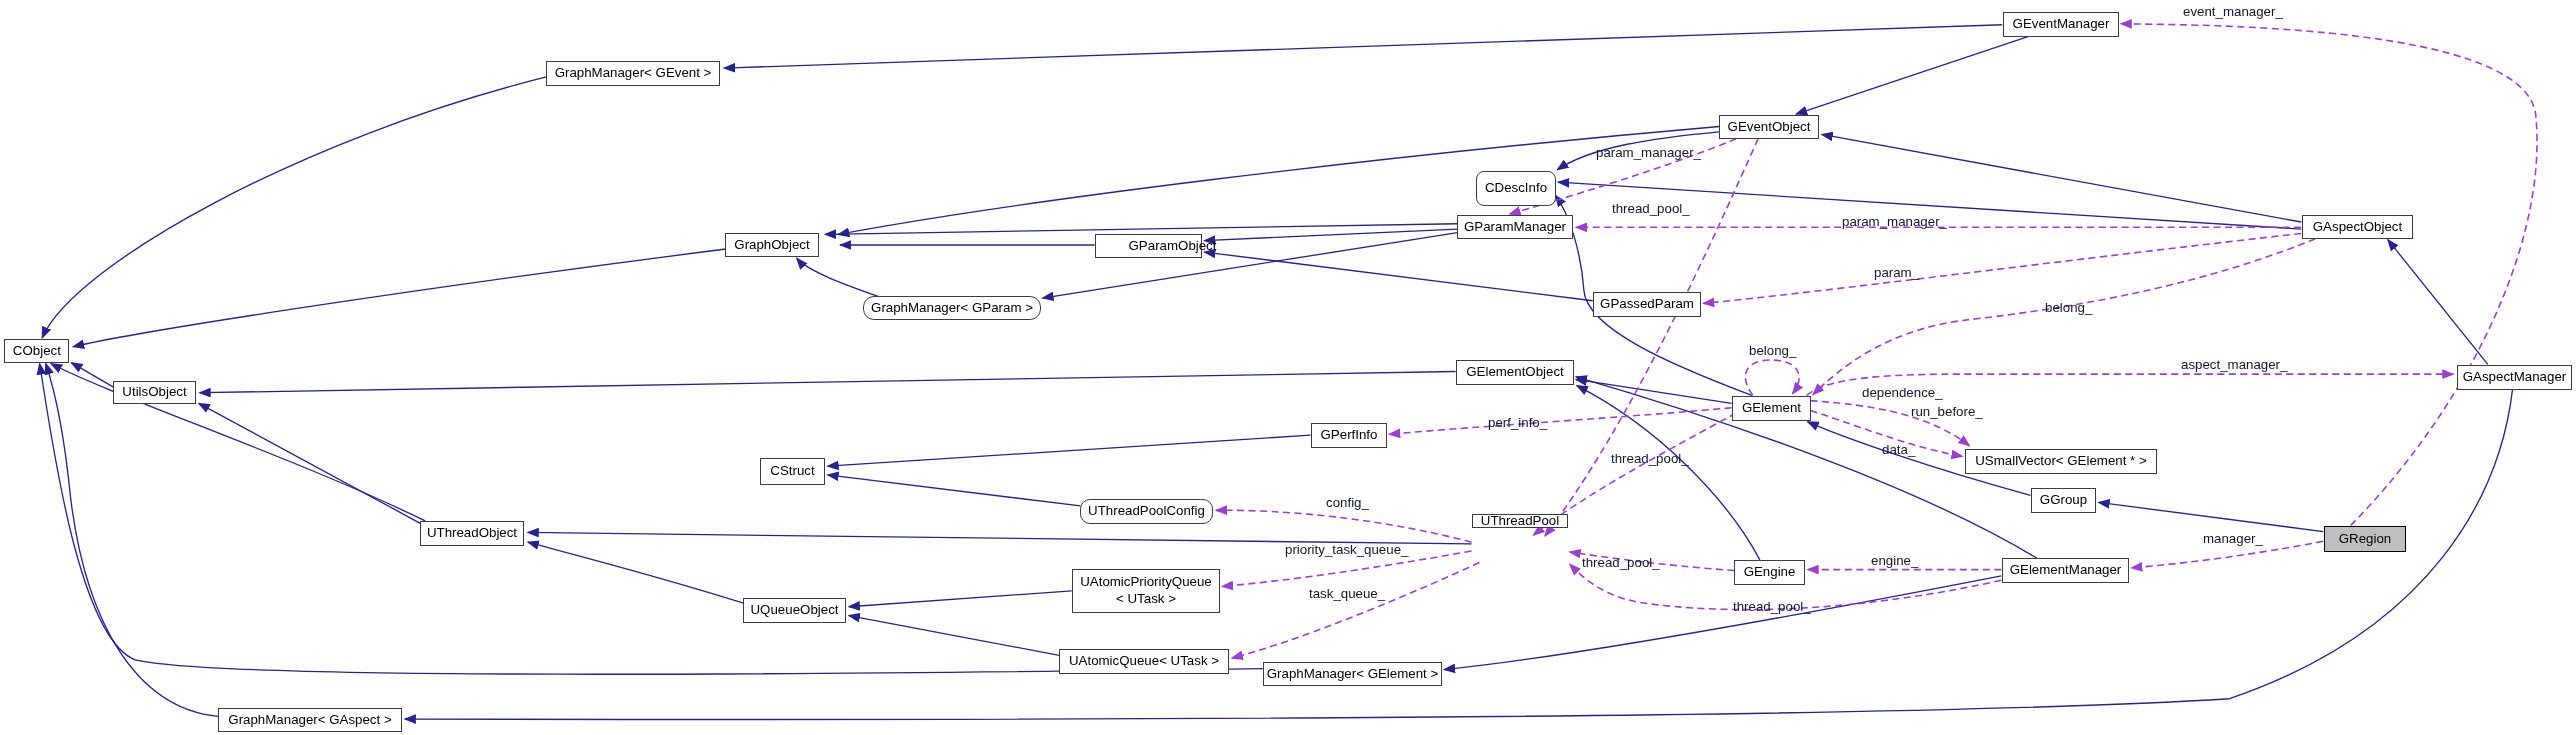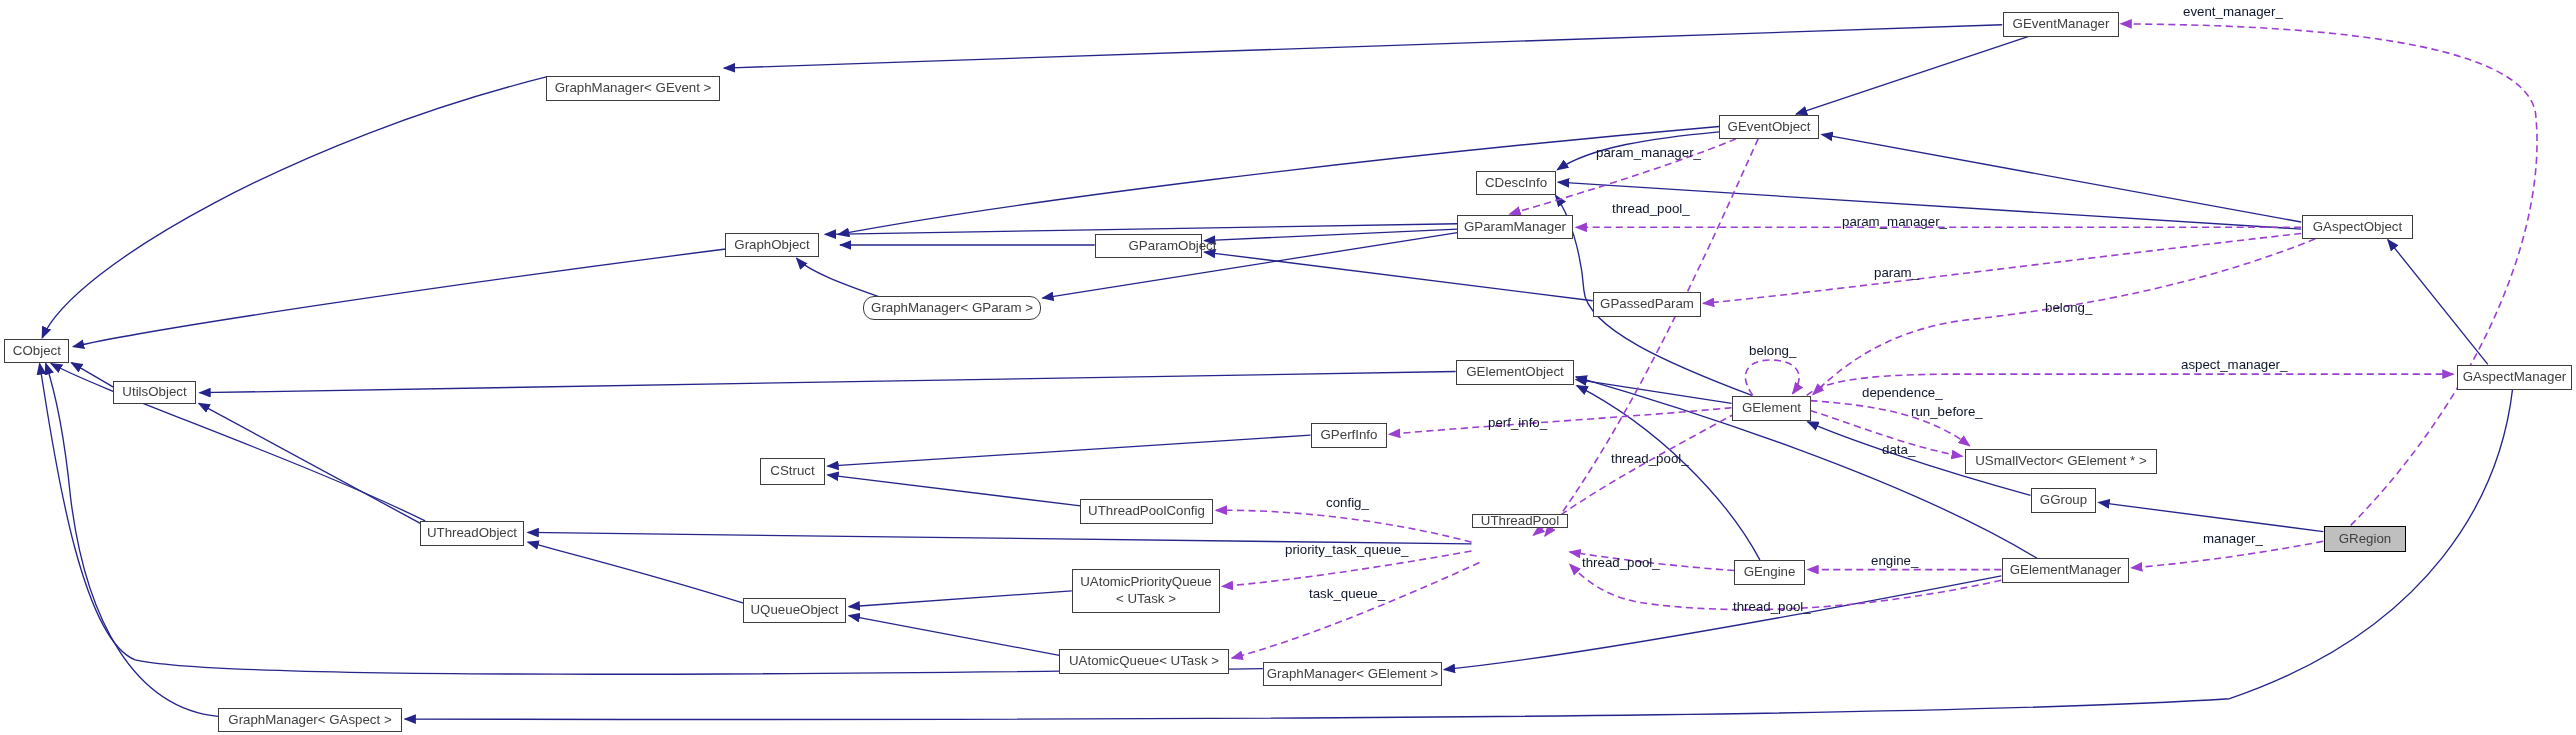--- a/index.html
+++ b/index.html
@@ -1,21 +1,21 @@
 <!DOCTYPE html>
 <html style="font-size:14px"><head>
 <meta charset="utf-8">
 <style>
   html,body{margin:0;padding:0;background:#ffffff;}
   #stage{position:relative;width:2576px;height:735px;background:#ffffff;overflow:hidden;
          font-family:"Liberation Sans", sans-serif;}
   #wires{position:absolute;left:0;top:0;width:2576px;height:735px;}
   .node{position:absolute;box-sizing:border-box;background:#ffffff;border:1.3px solid #3d3d3d;
         display:flex;flex-direction:column;align-items:center;justify-content:center;
-        font-size:13.3px;color:#404040;white-space:nowrap;line-height:1.25;z-index:3;cursor:pointer;}
+        font-size:13.3px;color:#000000;white-space:nowrap;line-height:1.25;z-index:3;cursor:pointer;}
   .node.hl{background:#bfbfbf;border:1.8px solid #000;}
   .elabel{position:absolute;font-size:13.3px;color:#0f172a;white-space:nowrap;z-index:2;}
   path.inh{fill:none;stroke:#24248b;stroke-width:1.5px;}
   path.use{fill:none;stroke:#9b3fd1;stroke-width:1.8px;stroke-dasharray:8 5;}
 </style>
 </head>
 <body>
 
 <div id="stage">
   <svg id="wires" width="2576" height="735" viewBox="0 0 2911 831" xmlns="http://www.w3.org/2000/svg">
@@ -103,27 +103,27 @@
       <div class="elabel" style="left: 1285px; top: 542px;">priority_task_queue_</div>
       <div class="elabel" style="left: 1582px; top: 555px;">thread_pool_</div>
       <div class="elabel" style="left: 1309px; top: 586px;">task_queue_</div>
       <div class="elabel" style="left: 1733px; top: 599px;">thread_pool_</div>
       <div class="elabel" style="left: 1871px; top: 553px;">engine_</div>
     </div>
   <div id="nodes">
       <div class="node" style="left: 2003px; top: 11.5px; width: 116px; height: 25px;">
         <div>GEventManager</div>
       </div>
-      <div class="node" style="left: 546px; top: 76px; width: 174px; height: 25px;">
+      <div class="node" style="left: 546px; top: 61px; width: 174px; height: 25px;">
         <div>GraphManager&lt; GEvent &gt;</div>
       </div>
       <div class="node" style="left: 1719px; top: 115px; width: 100px; height: 24px;">
         <div>GEventObject</div>
       </div>
-      <div class="node" style="left: 1476px; top: 171px; width: 80px; height: 24px;">
+      <div class="node" style="left: 1476px; top: 171px; width: 80px; height: 35px; border-radius: 8px;">
         <div>CDescInfo</div>
       </div>
       <div class="node" style="left: 1457px; top: 215px; width: 116px; height: 24px;">
         <div>GParamManager</div>
       </div>
       <div class="node" style="left: 2302px; top: 215px; width: 111px; height: 24px;">
         <div>GAspectObject</div>
       </div>
       <div class="node" style="left: 725px; top: 233px; width: 94px; height: 24px;">
         <div>GraphObject</div>
@@ -157,21 +157,21 @@
       </div>
       <div class="node" style="left: 1965px; top: 449px; width: 192px; height: 25px;">
         <div>USmallVector&lt; GElement * &gt;</div>
       </div>
       <div class="node" style="left: 760px; top: 458px; width: 65px; height: 27px;">
         <div>CStruct</div>
       </div>
       <div class="node" style="left: 2031px; top: 488px; width: 65px; height: 25px;">
         <div>GGroup</div>
       </div>
-      <div class="node" style="left: 1080px; top: 499px; width: 133px; height: 25px;">
+      <div class="node" style="left: 1080px; top: 499px; width: 133px; height: 25px; border-radius: 10px;">
         <div>UThreadPoolConfig</div>
       </div>
       <div class="node" style="left: 420px; top: 521px; width: 104px; height: 25px;">
         <div>UThreadObject</div>
       </div>
       <div class="node hl" style="left: 2324px; top: 526px; width: 82px; height: 26px;">
         <div>GRegion</div>
       </div>
       <div class="node" style="left: 1472px; top: 514px; width: 96px; height: 14px;">
         <div>UThreadPool</div>

